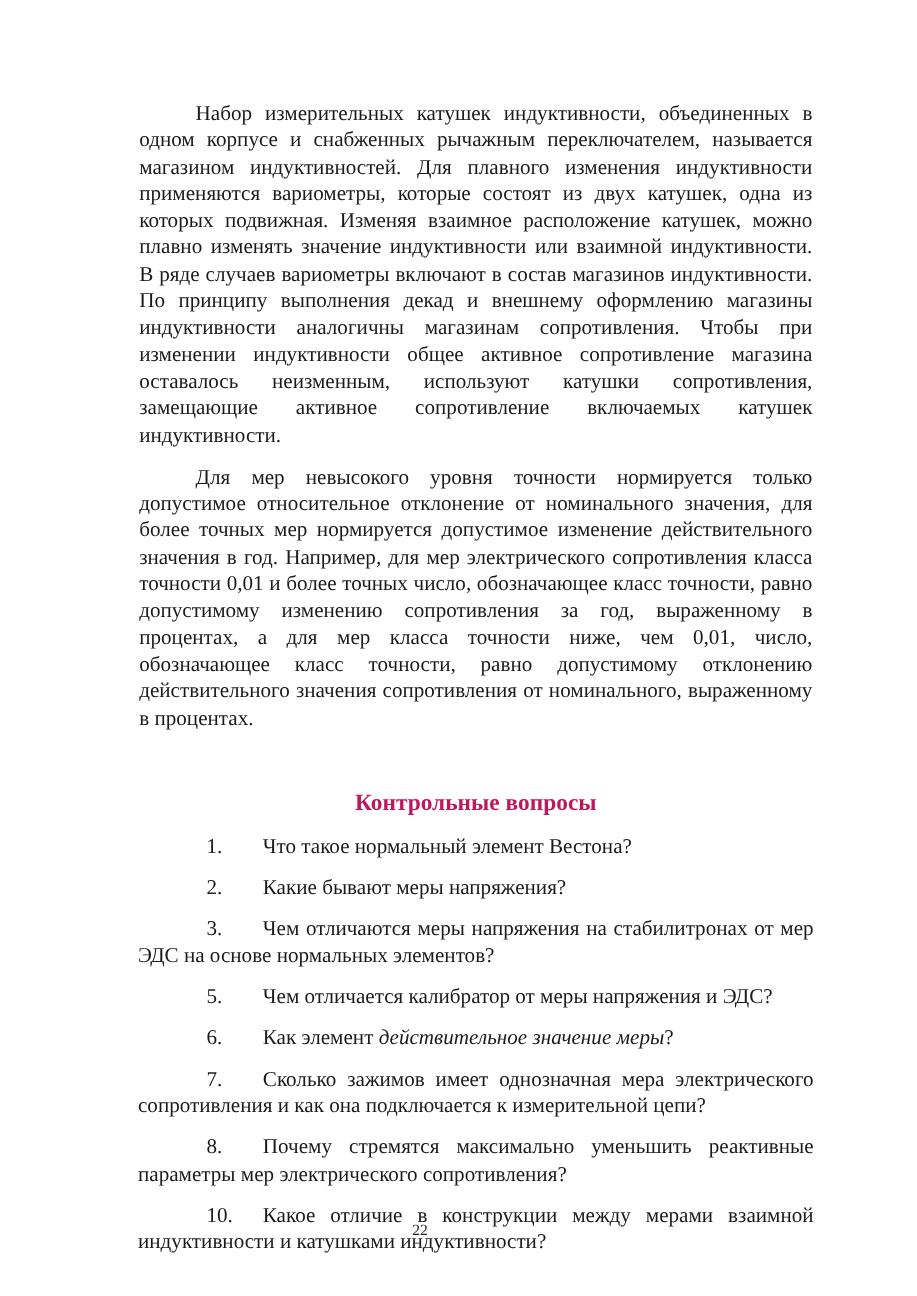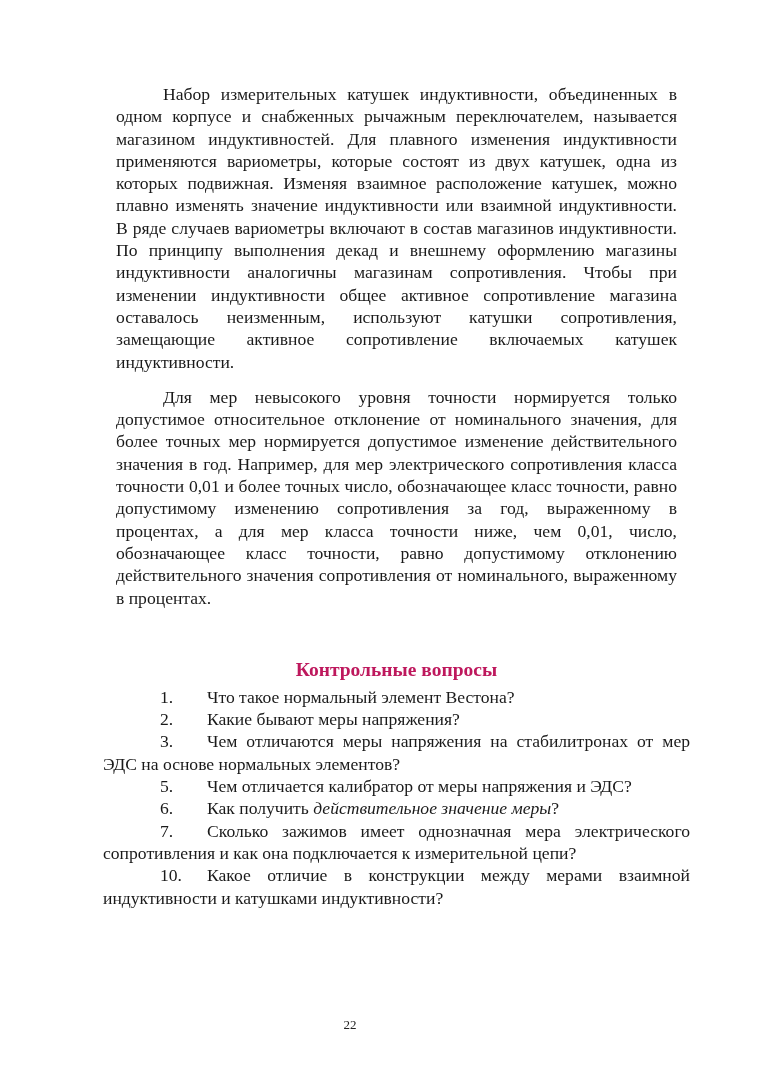--- a/index.html
+++ b/index.html
@@ -7,21 +7,21 @@
   .page {
     position: absolute; left: 103px; top: 70px; width: 587px;
     font-family: "Liberation Serif", "DejaVu Serif", serif;
     font-size: 17.6px; line-height: 22.3px; color: #1a1a1a;
   }
   .para { text-align: justify; text-indent: 47px; margin: 13px; }
   .heading {
     text-align: center; font-weight: bold; font-size: 19.5px;
     margin: 49px 0 4px 0; line-height: 24px; color: #be185d;
   }
-  .q { text-align: justify; margin: 0; text-indent: 57px; font-family: Liberation Serif, serif; }
+  .q { text-align: justify; margin: 12px; text-indent: 57px; font-family: Liberation Serif, serif; }
   .q .num { display: inline-block; width: 47px; text-indent: 0; }
   em { font-style: italic; }
   .pagenum {
     position: absolute; top: 1017px; left: 0; width: 700px; text-align: center;
     font-family: "Liberation Serif", "DejaVu Serif", serif; font-size: 13px; color: #222;
   }
 </style>
 </head>
 <body>
 
@@ -29,19 +29,20 @@
   <p class="para" lang="ru" style="hyphens:auto;">Набор измерительных катушек индуктивности, объединенных в одном корпусе и снабженных рычажным переключателем, называется магазином индуктивностей. Для плавного изменения индуктивности применяются вариометры, которые состоят из двух катушек, одна из которых подвижная. Изменяя взаимное расположение катушек, можно плавно изменять значение индуктивности или взаимной индуктивности. В ряде случаев вариометры включают в состав магазинов индуктивности. По принципу выполнения декад и внешнему оформлению магазины индуктивности аналогичны магазинам сопротивления. Чтобы при изменении индуктивности общее активное сопротивление магазина оставалось неизменным, используют катушки сопротивления, замещающие активное сопротивление включаемых катушек индуктивности.</p>
   <p class="para" lang="ru" style="hyphens:auto;">Для мер невысокого уровня точности нормируется только допустимое относительное отклонение от номинального значения, для более точных мер нормируется допустимое изменение действительного значения в год. Например, для мер электрического сопротивления класса точности 0,01 и более точных число, обозначающее класс точности, равно допустимому изменению сопротивления за год, выраженному в процентах, а для мер класса точности ниже, чем 0,01, число, обозначающее класс точности, равно допустимому отклонению действительного значения сопротивления от номинального, выраженному в процентах.</p>
 
   <div class="heading">Контрольные вопросы</div>
 
   <div id="questions">
       <p class="q" lang="ru" style="hyphens: auto;"><span class="num">1.</span><span>Что такое нормальный элемент Вестона?</span></p>
       <p class="q" lang="ru" style="hyphens: auto;"><span class="num">2.</span><span>Какие бывают меры напряжения?</span></p>
       <p class="q" lang="ru" style="hyphens: auto;"><span class="num">3.</span><span>Чем отличаются меры напряжения на стабилитронах от мер ЭДС на основе нормальных элементов?</span></p>
       <p class="q" lang="ru" style="hyphens: auto;"><span class="num">5.</span><span>Чем отличается калибратор от меры напряжения и ЭДС?</span></p>
-      <p class="q" lang="ru" style="hyphens: auto;"><span class="num">6.</span><span>Как получить </span><em>действительное значение меры</em><span>?</span></p>
+      <p class="q" lang="ru" style="hyphens: auto;"><span class="num">6.</span><span>Как элемент </span><em>действительное значение меры</em><span>?</span></p>
       <p class="q" lang="ru" style="hyphens: auto;"><span class="num">7.</span><span>Сколько зажимов имеет однозначная мера электрического сопротивления и как она подключается к измерительной цепи?</span></p>
+      <p class="q" lang="ru" style="hyphens: auto;"><span class="num">8.</span><span>Почему стремятся максимально уменьшить реактивные параметры мер электрического сопротивления?</span></p>
       <p class="q" lang="ru" style="hyphens: auto;"><span class="num">10.</span><span>Какое отличие в конструкции между мерами взаимной индуктивности и катушками индуктивности?</span></p>
     </div>
 </div>
 
 <div class="pagenum">22</div>
 
 </body></html>

